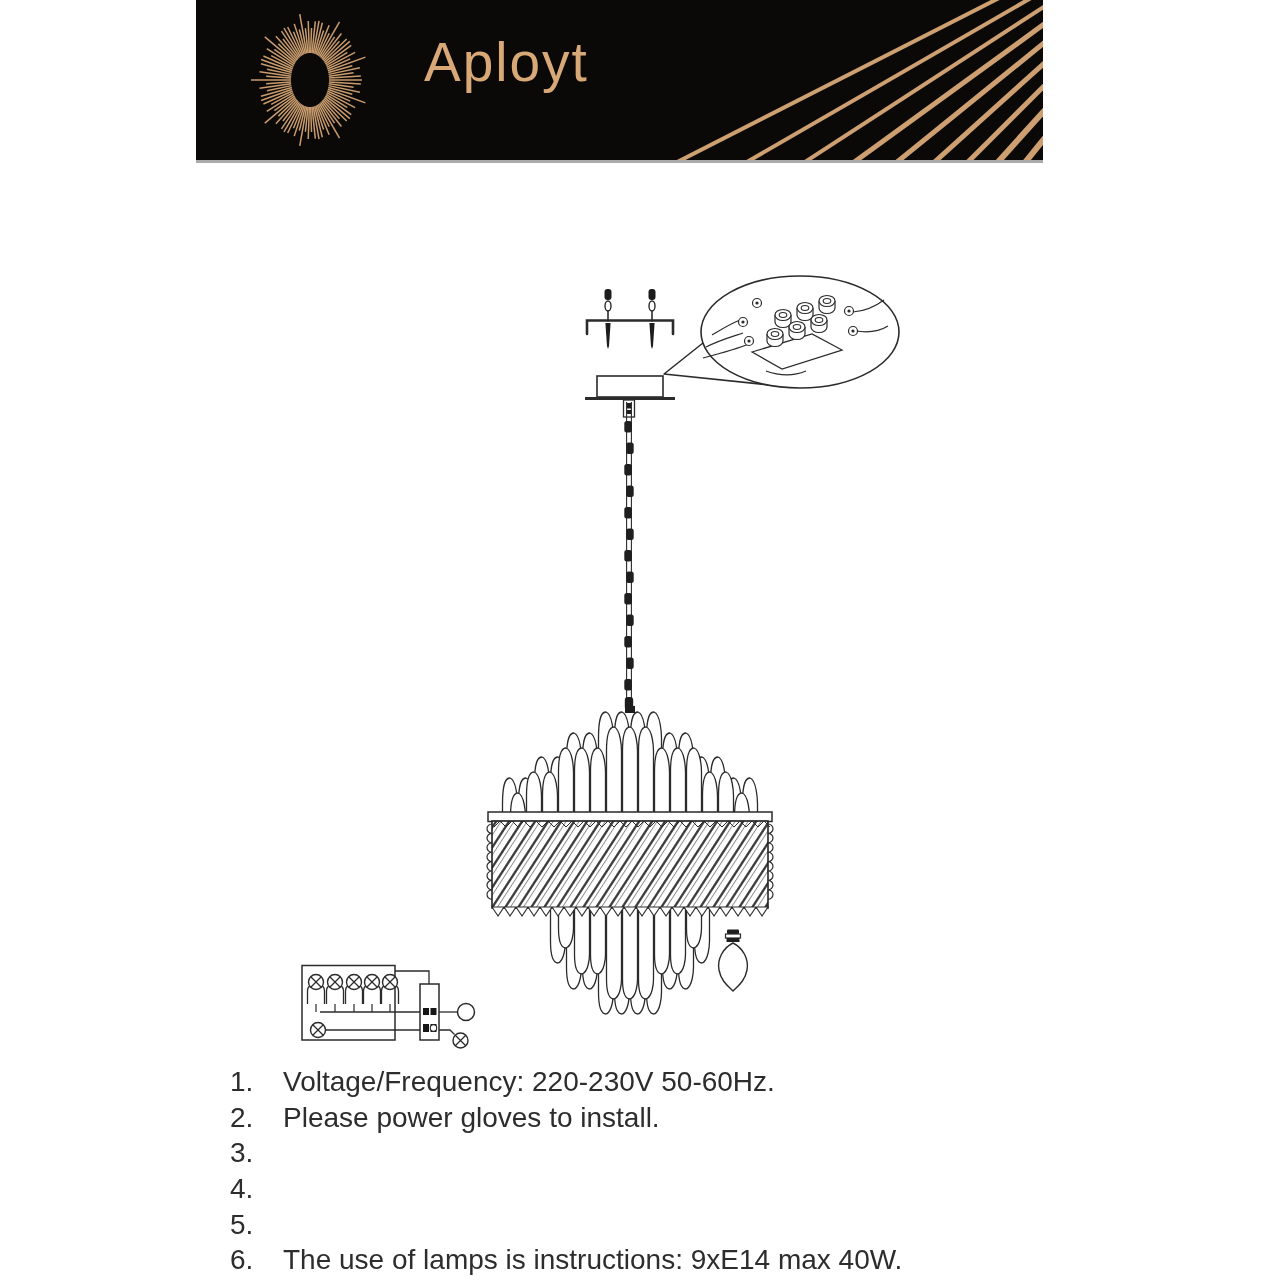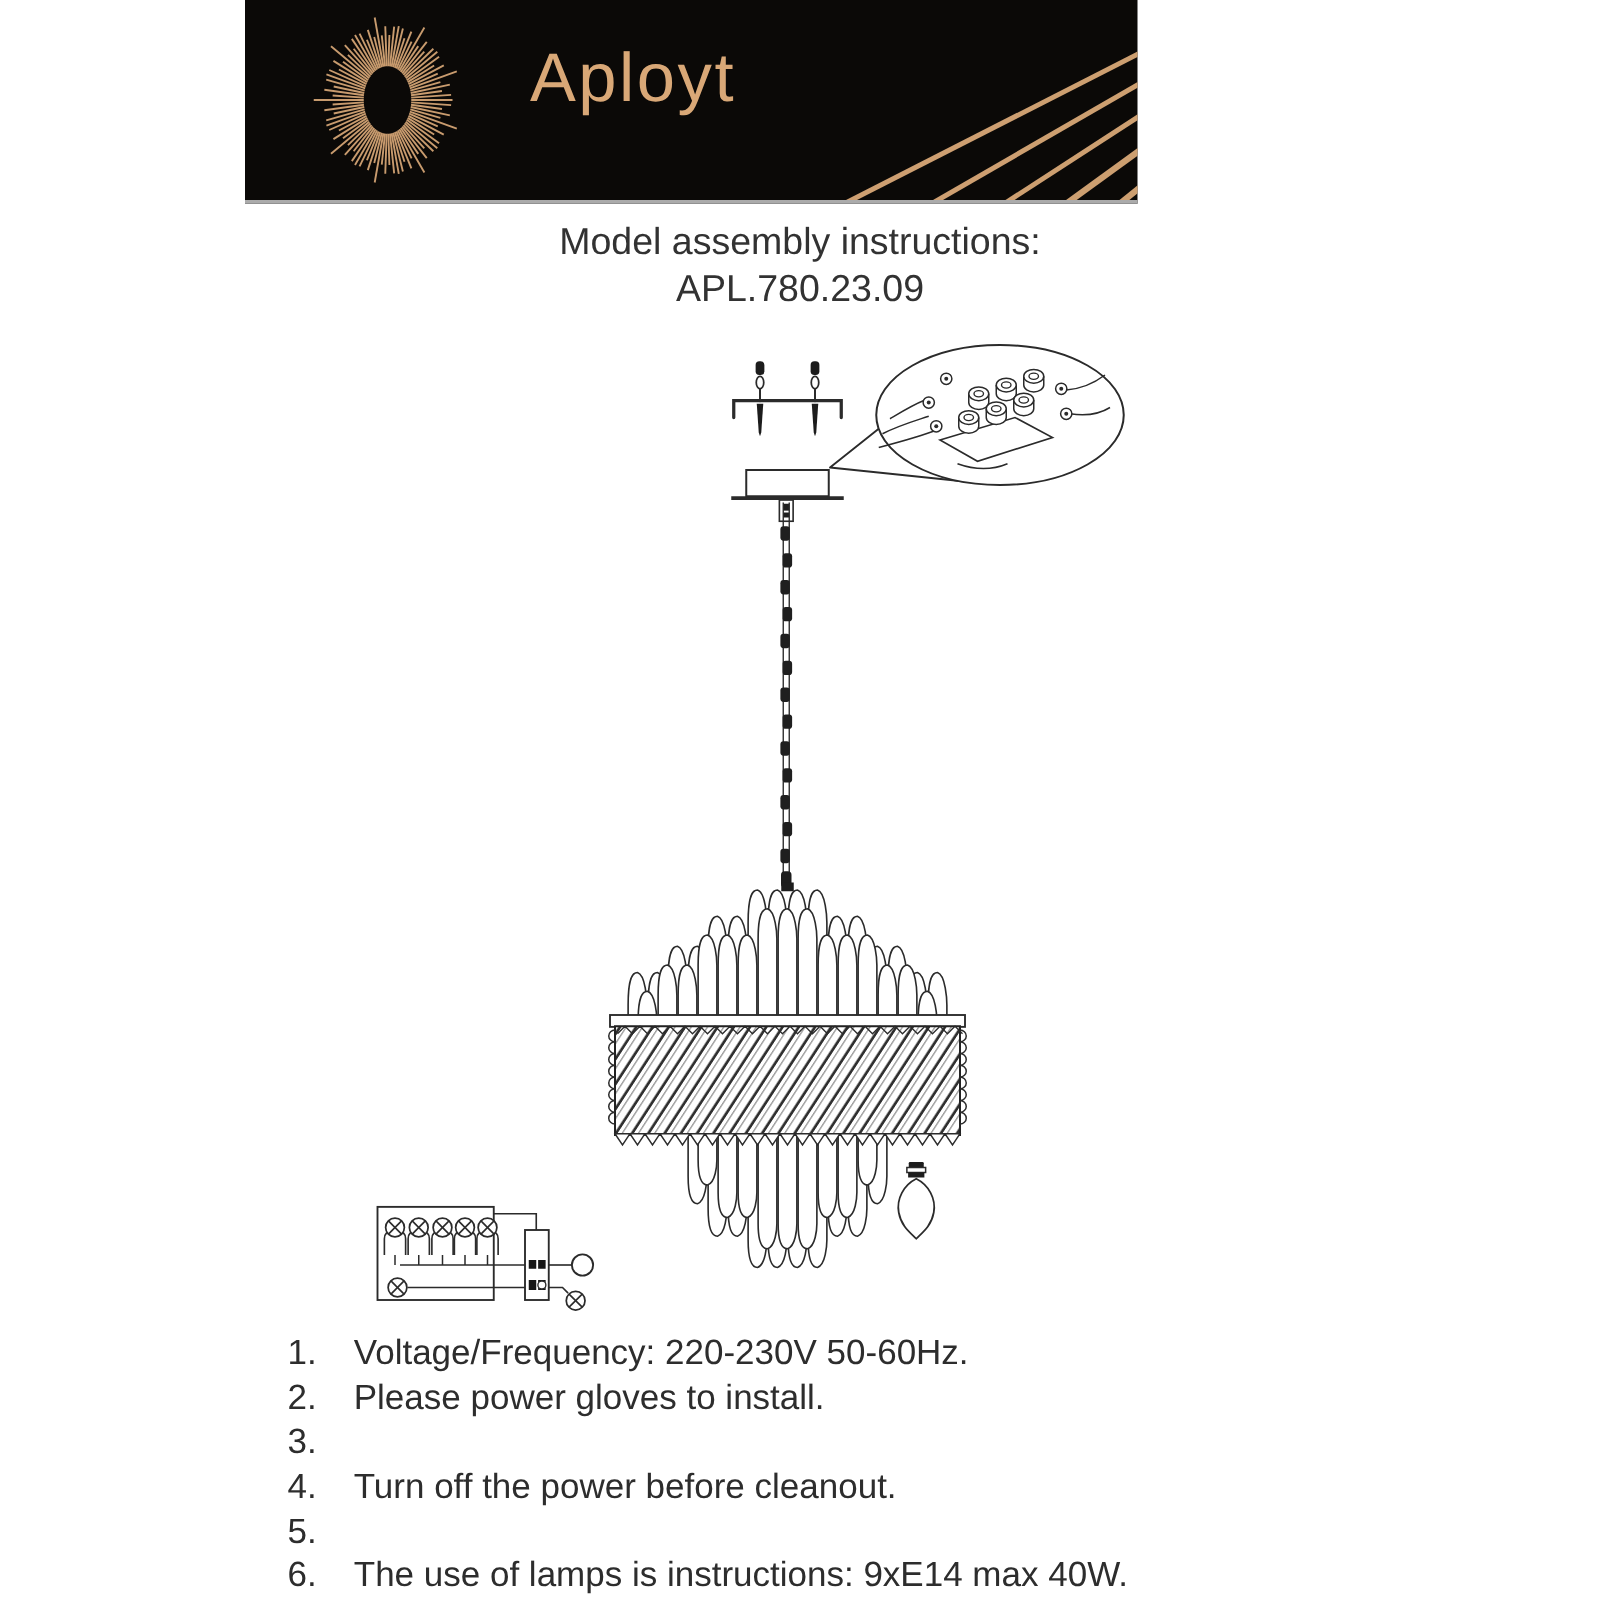--- a/index.html
+++ b/index.html
@@ -1,18 +1,18 @@
 <!DOCTYPE html>
 <html><head>
 <meta charset="utf-8">
 <style>
   html,body{margin:0;padding:0;background:#ffffff;}
   .page{position:relative;width:1280px;height:1280px;background:#ffffff;overflow:hidden;
         font-family:"Liberation Sans",sans-serif;}
-  .banner{position:absolute;left:196px;top:0;width:714px;height:160px;background:#0b0907;
+  .banner{position:absolute;left:196px;top:0;width:847px;height:160px;background:#0b0907;
           border-bottom:3px solid #ababab;overflow:hidden;}
   .logo-svg{position:absolute;left:39px;top:5px;width:150px;height:150px;}
   .brand{position:absolute;left:228px;top:30px;font-size:55px;letter-spacing:2px;color:#d9a877;}
   .fan-svg{position:absolute;left:387px;top:0;width:500px;height:160px;}
   .title-block{position:absolute;left:0;top:175px;width:1280px;text-align:center;
                font-size:30px;line-height:38px;color:#323232;}
   .diagram-svg{position:absolute;left:0;top:270px;width:1280px;height:795px;}
   .instructions{position:absolute;left:230px;top:1064px;width:900px;margin:0;padding:0;
                 list-style:none;font-size:28px;color:#2d2d2d;}
   .instructions li{display:flex;align-items:center;height:35.7px;}
@@ -129,24 +129,20 @@
           <line x1="687" y1="-140" x2="-502.03172076383044" y2="930.6089701741735" stroke="#d9a877" stroke-width="5" opacity="0.95"></line>
           <line x1="687" y1="-140" x2="-556.4335383311532" y2="866.9126256797404" stroke="#d9a877" stroke-width="5" opacity="0.95"></line>
           <line x1="687" y1="-140" x2="-607.4271909999156" y2="800.4564036679571" stroke="#d9a877" stroke-width="5" opacity="0.95"></line>
           <line x1="687" y1="-140" x2="-654.8729087126787" y2="731.4224560240432" stroke="#d9a877" stroke-width="4" opacity="0.95"></line>
           <line x1="687" y1="-140" x2="-698.640646055102" y2="659.9999999999999" stroke="#d9a877" stroke-width="4" opacity="0.95"></line>
           <line x1="687" y1="-140" x2="-738.6104387013884" y2="586.384799583275" stroke="#d9a877" stroke-width="4" opacity="0.95"></line>
         </g>
     </svg>
   </header>
 
-  <div class="title-block">
-    <div>Model assembly instructions:</div>
-    <div>APL.780.23.09</div>
-  </div>
 
   <svg class="diagram-svg" viewBox="0 270 1280 795">
     <defs>
       <pattern id="pleats" width="13" height="96" patternUnits="userSpaceOnUse" patternTransform="skewX(-33)">
         <rect width="13" height="96" fill="#ffffff"></rect>
         <rect x="1.2" width="2.6" height="96" fill="#2f2f2f"></rect>
         <rect x="7" width="1.1" height="96" fill="#8a8a8a"></rect>
       </pattern>
     </defs>
 
@@ -369,21 +365,20 @@
       </li>
     <li>
         <span class="num">2.</span>
         <span class="txt">Please power gloves to install.</span>
       </li>
     <li>
         <span class="num">3.</span>
       </li>
     <li>
         <span class="num">4.</span>
-        <span class="txt">Turn off the power before cleanout.</span>
       </li>
     <li>
         <span class="num">5.</span>
       </li>
     <li>
         <span class="num">6.</span>
         <span class="txt">The use of lamps is instructions: 9xE14 max 40W.</span>
       </li>
   </ol>
 </div>

